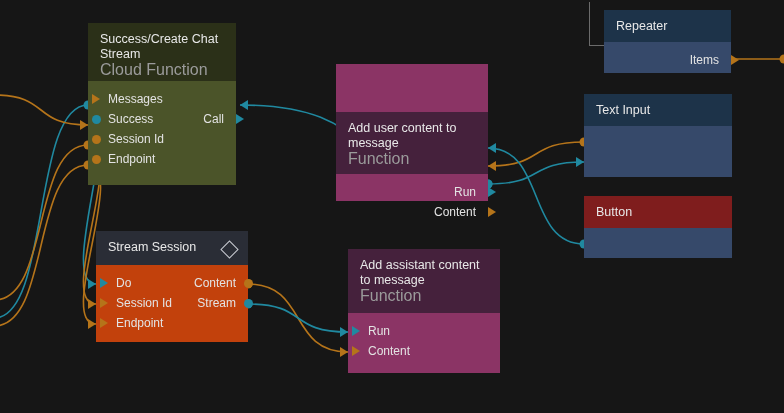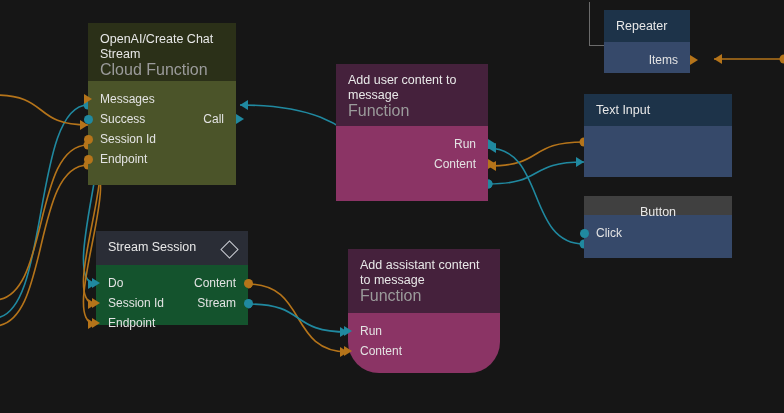--- a/index.html
+++ b/index.html
@@ -8,21 +8,21 @@
     background:#161616;
     font-family:"Liberation Sans", sans-serif;
   }
   #canvas{position:relative;width:784px;height:413px;}
   svg.wires{position:absolute;left:0;top:0;width:784px;height:413px;pointer-events:none;}
   .node{position:absolute;box-sizing:border-box;}
   .node-header{padding:9px 12px 8px 12px;}
   .node-title{font-size:12.5px;line-height:15px;color:#e8e8e8;font-weight:400;}
   .node-subtitle{font-size:16px;line-height:16px;color:#9b9b9b;}
   .node-body{position:relative;padding:8px 0 10px 0;}
-  .port-row{position:relative;height:20px;line-height:20px;}
+  .port-row{position:relative;height:20px;line-height:20px;margin-left:8px;}
   .port-label{font-size:12px;color:#e3e3e3;white-space:nowrap;}
   .port-label.left{position:absolute;left:12px;}
   .port-label.right{position:absolute;right:12px;}
   .pdot{position:absolute;width:9px;height:9px;border-radius:50%;top:50%;margin-top:-4.5px;}
   .pdot.l{left:-4.5px;}
   .pdot.r{right:-4.5px;}
   .ptri{position:absolute;width:0;height:0;top:50%;margin-top:-5px;
         border-top:5px solid transparent;border-bottom:5px solid transparent;}
   .ptri.l{left:-4px;border-left:8px solid currentColor;}
   .diamond{position:absolute;right:12px;top:12px;width:11px;height:11px;
@@ -67,21 +67,21 @@
       <path d="M 488 184 C 545.6 184, 526.4 162, 584 162" fill="none" stroke="#2089a0" stroke-width="1.6"></path>
       <polygon points="584,162 576,157 576,167" fill="#2089a0"></polygon>
       <circle cx="488" cy="184" r="4.5" fill="#2089a0"></circle>
       <path d="M 584 244 C 526.4 244, 545.6 148, 488 148" fill="none" stroke="#2089a0" stroke-width="1.6"></path>
       <polygon points="488,148 496,143 496,153" fill="#2089a0"></polygon>
       <circle cx="584" cy="244" r="4.5" fill="#2089a0"></circle>
     </svg>
   <div id="node-layer">
       <div class="node" style="left: 88px; top: 23px; width: 148px; height: 162px; background: rgb(75, 84, 41);">
         <div class="node-header" style="background: rgb(43, 48, 24); height: 58px; box-sizing: border-box;">
-          <div class="node-title">OpenAI/Create Chat Stream</div>
+          <div class="node-title">Success/Create Chat Stream</div>
           <div class="node-subtitle">Cloud Function</div>
         </div>
         <div class="node-body">
           <div class="port-row">
             <span class="port-label left">Messages</span>
             <span class="ptri l" style="color: rgb(181, 116, 26);"></span>
           </div>
           <div class="port-row">
             <span class="port-label left">Success</span>
             <span class="pdot l" style="background: rgb(32, 137, 160);"></span>
@@ -92,36 +92,36 @@
             <span class="port-label left">Session Id</span>
             <span class="pdot l" style="background: rgb(181, 116, 26);"></span>
           </div>
           <div class="port-row">
             <span class="port-label left">Endpoint</span>
             <span class="pdot l" style="background: rgb(181, 116, 26);"></span>
           </div>
         </div>
       </div>
       <div class="node" style="left: 336px; top: 64px; width: 152px; height: 137px; background: rgb(139, 52, 101);">
-        <div class="node-header" style="background: rgb(69, 33, 60); height: 62px; box-sizing: border-box;">
+        <div class="node-header" style="background: rgb(69, 33, 60); height: 62px; box-sizing: border-box; margin-top: 48px;">
           <div class="node-title">Add user content to message</div>
           <div class="node-subtitle">Function</div>
         </div>
         <div class="node-body">
           <div class="port-row">
             <span class="port-label right">Run</span>
             <span class="ptri l" style="color: rgb(32, 137, 160); left: auto; right: -8px;"></span>
           </div>
           <div class="port-row">
             <span class="port-label right">Content</span>
             <span class="ptri l" style="color: rgb(181, 116, 26); left: auto; right: -8px;"></span>
           </div>
         </div>
       </div>
-      <div class="node" style="left: 96px; top: 231px; width: 152px; height: 94px; background: #14532d;">
+      <div class="node" style="left: 96px; top: 231px; width: 152px; height: 111px; background: #c2410c;">
         <div class="node-header" style="background: rgb(42, 45, 54); height: 34px; box-sizing: border-box;">
           <div class="node-title">Stream Session</div>
           <div class="diamond"></div>
         </div>
         <div class="node-body">
           <div class="port-row">
             <span class="port-label left">Do</span>
             <span class="ptri l" style="color: rgb(32, 137, 160);"></span>
             <span class="port-label right">Content</span>
             <span class="pdot r" style="background: rgb(181, 116, 26);"></span>
@@ -131,60 +131,54 @@
             <span class="ptri l" style="color: rgb(181, 116, 26);"></span>
             <span class="port-label right">Stream</span>
             <span class="pdot r" style="background: rgb(32, 137, 160);"></span>
           </div>
           <div class="port-row">
             <span class="port-label left">Endpoint</span>
             <span class="ptri l" style="color: rgb(181, 116, 26);"></span>
           </div>
         </div>
       </div>
-      <div class="node" style="left: 348px; top: 249px; width: 152px; height: 124px; background: rgb(139, 52, 101); border-radius: 31px;">
+      <div class="node" style="left: 348px; top: 249px; width: 152px; height: 124px; background: rgb(139, 52, 101);">
         <div class="node-header" style="background: rgb(69, 33, 60); height: 64px; box-sizing: border-box;">
           <div class="node-title">Add assistant content to message</div>
           <div class="node-subtitle">Function</div>
         </div>
         <div class="node-body">
           <div class="port-row">
             <span class="port-label left">Run</span>
             <span class="ptri l" style="color: rgb(32, 137, 160);"></span>
           </div>
           <div class="port-row">
             <span class="port-label left">Content</span>
             <span class="ptri l" style="color: rgb(181, 116, 26);"></span>
           </div>
         </div>
       </div>
-      <div class="node" style="left: 604px; top: 10px; width: 86px; height: 63px; background: rgb(54, 73, 106);">
+      <div class="node" style="left: 604px; top: 10px; width: 127px; height: 63px; background: rgb(54, 73, 106);">
         <div class="node-header" style="background: rgb(29, 51, 73); height: 32px; box-sizing: border-box;">
           <div class="node-title">Repeater</div>
         </div>
         <div class="node-body">
           <div class="port-row">
             <span class="port-label right">Items</span>
             <span class="ptri l" style="color: rgb(181, 116, 26); left: auto; right: -8px;"></span>
           </div>
         </div>
       </div>
       <div class="node" style="left: 584px; top: 94px; width: 148px; height: 83px; background: rgb(54, 73, 106);">
         <div class="node-header" style="background: rgb(29, 51, 73); height: 32px; box-sizing: border-box;">
           <div class="node-title">Text Input</div>
         </div>
         <div class="node-body">
         </div>
       </div>
       <div class="node" style="left: 584px; top: 196px; width: 148px; height: 62px; background: rgb(54, 73, 106);">
-        <div class="node-header" style="background: #404040; height: 19px; box-sizing: border-box; text-align: center;">
+        <div class="node-header" style="background: #7f1d1d; height: 32px; box-sizing: border-box;">
           <div class="node-title">Button</div>
-        </div>
-        <div class="node-body">
-          <div class="port-row">
-            <span class="port-label left">Click</span>
-            <span class="pdot l" style="background: rgb(32, 137, 160);"></span>
-          </div>
         </div>
       </div>
     </div>
 <div class="bracket" style="left: 589px; top: 2px; width: 14px; height: 43px; border-color: rgb(107, 107, 107);"></div>
   </div>
 
 </body></html>

